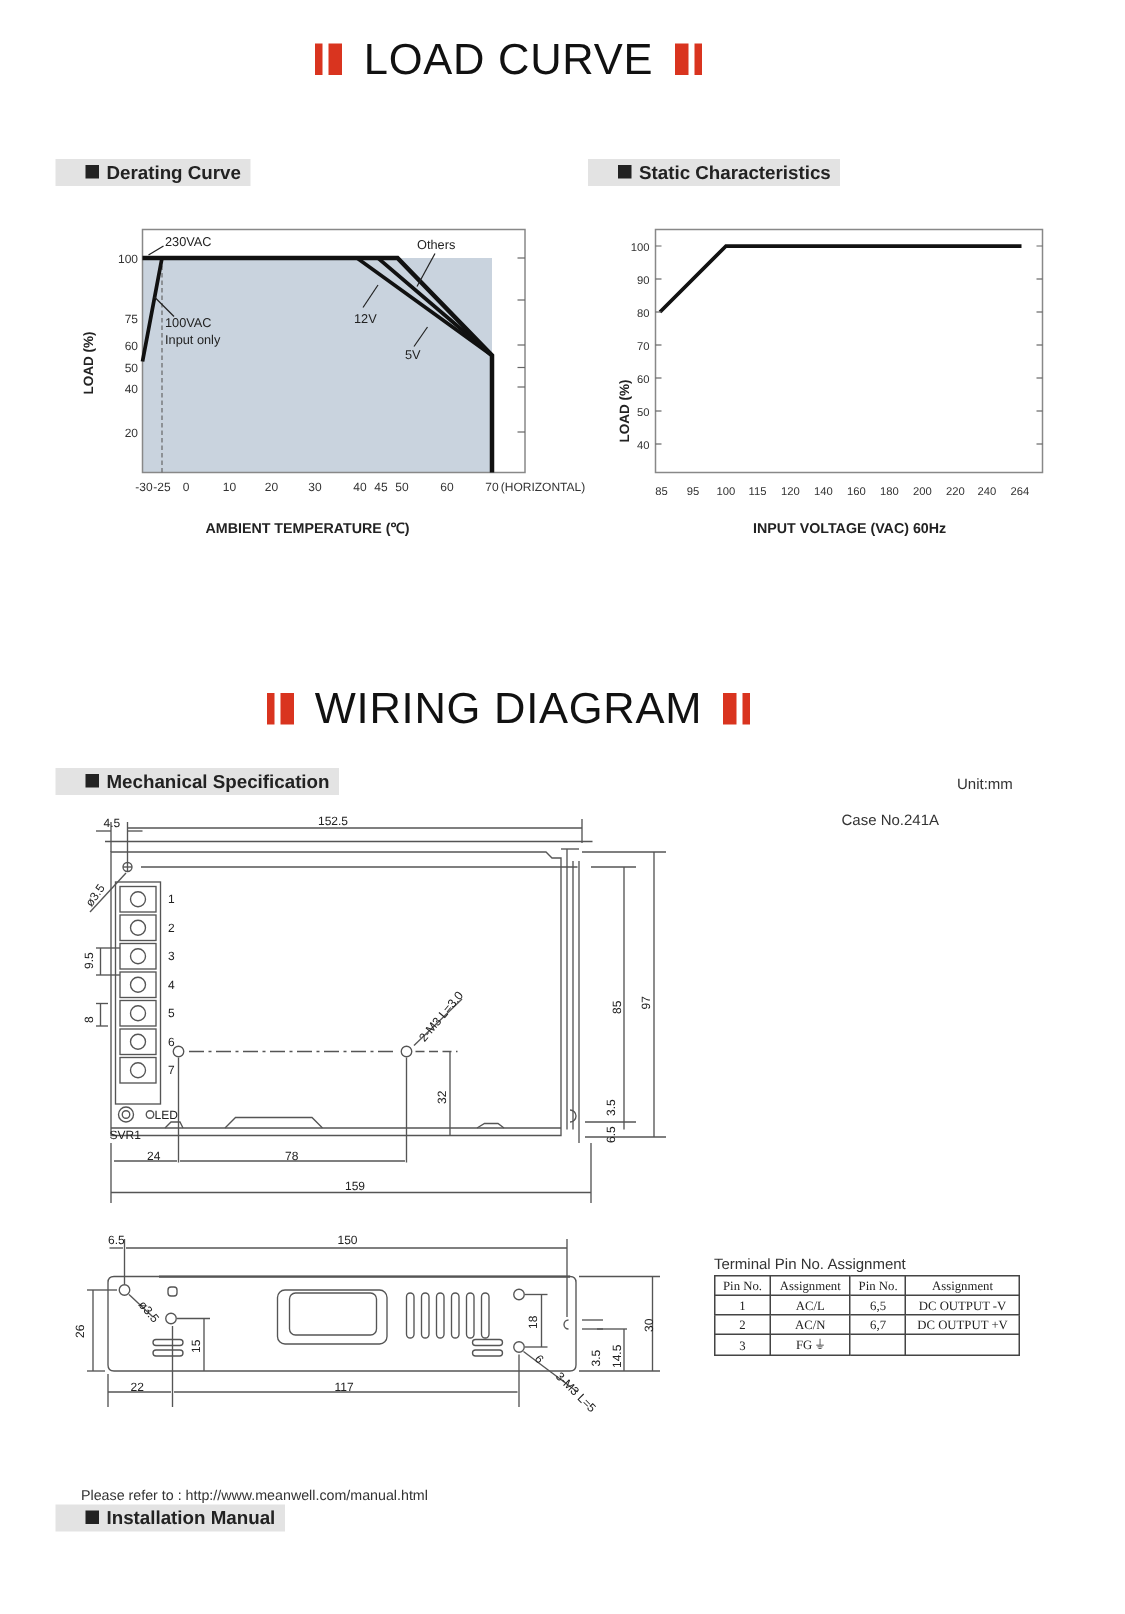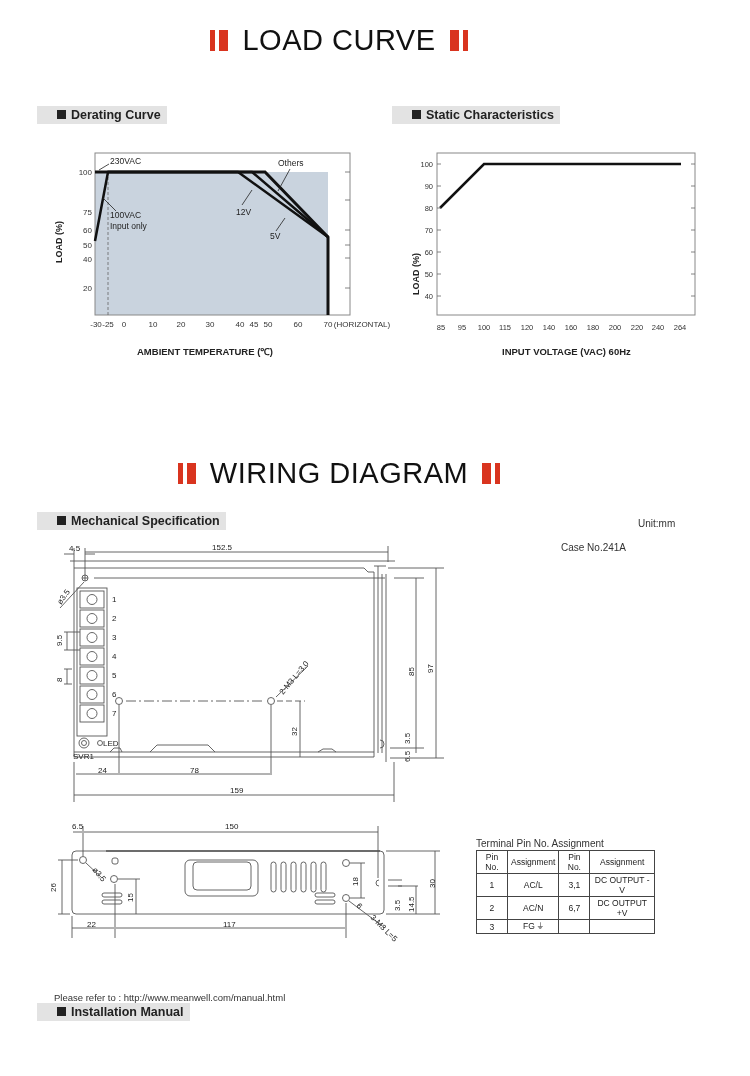--- a/index.html
+++ b/index.html
@@ -319,32 +319,32 @@
     <text transform="translate(374,94) rotate(-90)">14.5</text>
     <text transform="translate(52,52) rotate(50)">ø3.5</text>
     <text transform="translate(316,88) rotate(50)">6</text>
     <text transform="translate(330,100) rotate(45)">3-M3 L=5</text>
     <text x="47" y="109">22</text>
     <text x="183" y="109">117</text>
   </g>
 </svg>
 
 <div class="small" style="left:476px; top:838px; font-size:10px;">Terminal Pin No.  Assignment</div>
-<table class="pins" style="left:476px; top:850px; width:179px;">
+<table class="pins" style="left:476px; top:850px; width:204px;font-family:Liberation Serif, serif;">
   <tbody>
       <tr>
     <td>Pin No.</td>
     <td>Assignment</td>
     <td>Pin No.</td>
     <td>Assignment</td>
   </tr>
   <tr>
     <td>1</td>
     <td>AC/L</td>
-    <td>3,1</td>
+    <td>6,5</td>
     <td>DC OUTPUT -V</td>
   </tr>
   <tr>
     <td>2</td>
     <td>AC/N</td>
     <td>6,7</td>
     <td>DC OUTPUT +V</td>
   </tr>
   <tr>
     <td>3</td>

